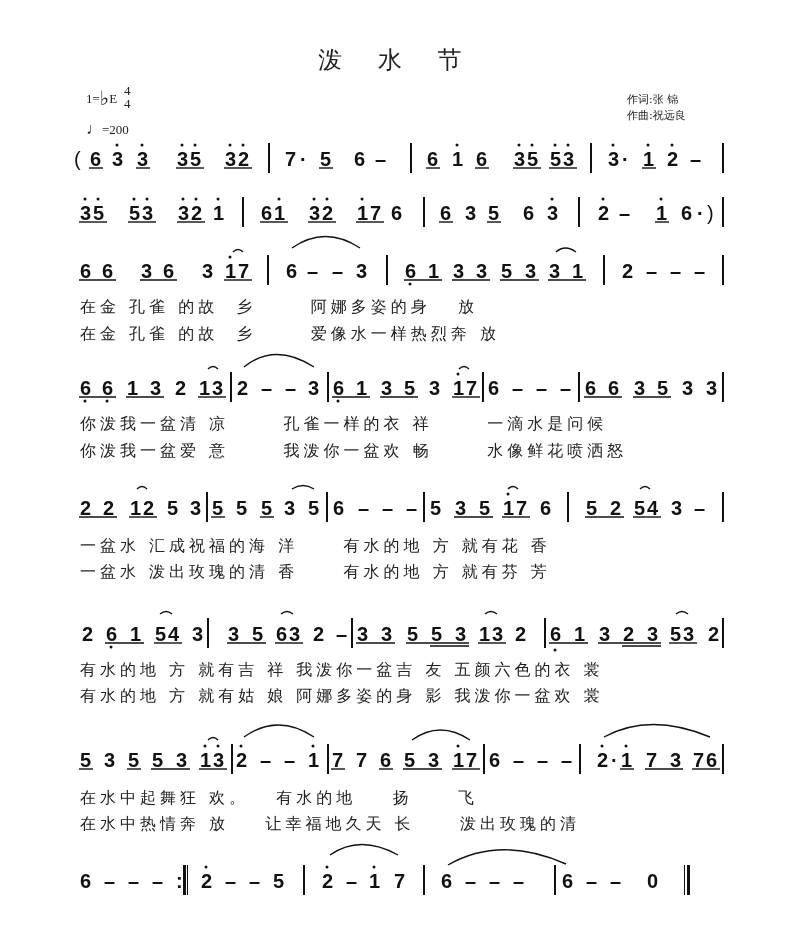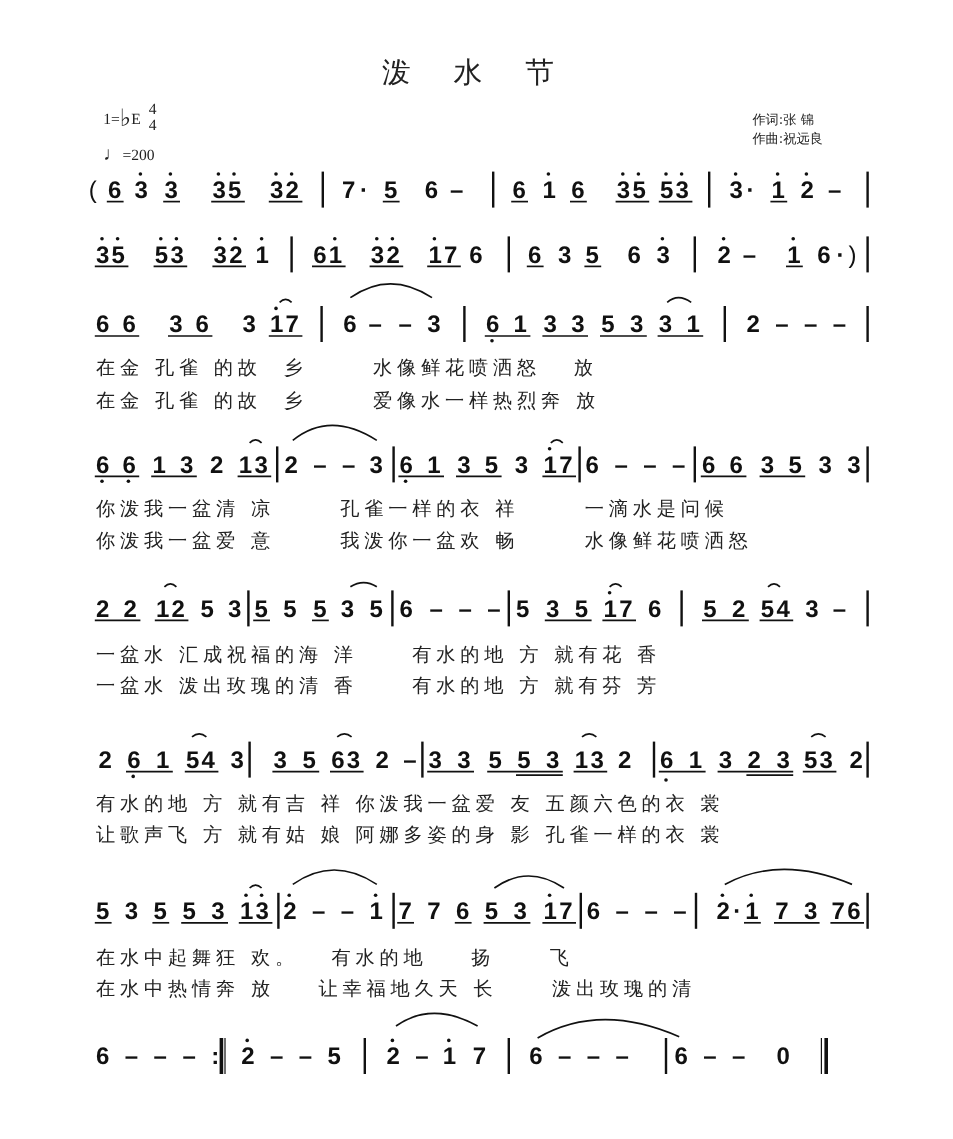--- a/index.html
+++ b/index.html
@@ -128,21 +128,21 @@
       <span class="nt" style="left: 572px;">1</span>
       <span class="nt" style="left: 622px;">2</span>
       <span class="nt" style="left: 646px;">–</span>
       <span class="nt" style="left: 670px;">–</span>
       <span class="nt" style="left: 694px;">–</span>
     </div>
   <div class="bar" style="left:267px;top:-4px;height:30px"></div>
   <div class="bar" style="left:386px;top:-4px;height:30px"></div>
   <div class="bar" style="left:603px;top:-4px;height:30px"></div>
   <div class="bar" style="left:722px;top:-4px;height:30px"></div>
-  <div class="lyr" style="left:80px;top:38px">在金 孔雀 的故  乡      水像鲜花喷洒怒   放</div>
+  <div class="lyr" style="left:80px;top:38px">在金 孔雀 的故  乡      阿娜多姿的身   放</div>
   <div class="lyr" style="left:80px;top:65px">在金 孔雀 的故  乡      爱像水一样热烈奔 放</div>
 </div>
 <div class="line" style="top:376px">
   <div class="notes">
       <span class="nt" style="left: 80px;">6</span>
       <span class="nt" style="left: 102px;">6</span>
       <span class="nt" style="left: 127px;">1</span>
       <span class="nt" style="left: 150px;">3</span>
       <span class="nt" style="left: 175px;">2</span>
       <span class="nt" style="left: 199px;">1</span>
@@ -243,22 +243,22 @@
       <span class="nt" style="left: 623px;">2</span>
       <span class="nt" style="left: 647px;">3</span>
       <span class="nt" style="left: 670px;">5</span>
       <span class="nt" style="left: 683px;">3</span>
       <span class="nt" style="left: 708px;">2</span>
     </div>
   <div class="bar" style="left:207px;top:-4px;height:30px"></div>
   <div class="bar" style="left:351px;top:-4px;height:30px"></div>
   <div class="bar" style="left:544px;top:-4px;height:30px"></div>
   <div class="bar" style="left:722px;top:-4px;height:30px"></div>
-  <div class="lyr" style="left:80px;top:38px">有水的地 方 就有吉 祥 你泼我一盆爱 友 五颜六色的衣 裳</div>
-  <div class="lyr" style="left:80px;top:64px">让歌声飞 方 就有姑 娘 阿娜多姿的身 影 孔雀一样的衣 裳</div>
+  <div class="lyr" style="left:80px;top:38px">有水的地 方 就有吉 祥 我泼你一盆吉 友 五颜六色的衣 裳</div>
+  <div class="lyr" style="left:80px;top:64px">有水的地 方 就有姑 娘 阿娜多姿的身 影 我泼你一盆欢 裳</div>
 </div>
 <div class="line" style="top:748px">
   <div class="notes">
       <span class="nt" style="left: 80px;">5</span>
       <span class="nt" style="left: 104px;">3</span>
       <span class="nt" style="left: 128px;">5</span>
       <span class="nt" style="left: 152px;">5</span>
       <span class="nt" style="left: 176px;">3</span>
       <span class="nt" style="left: 200px;">1</span>
       <span class="nt" style="left: 213px;">3</span>

